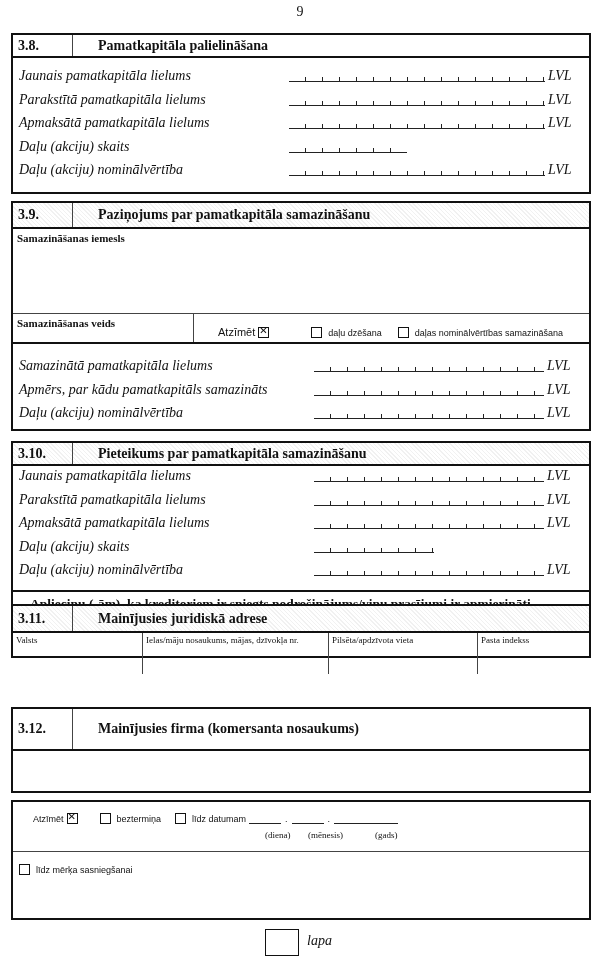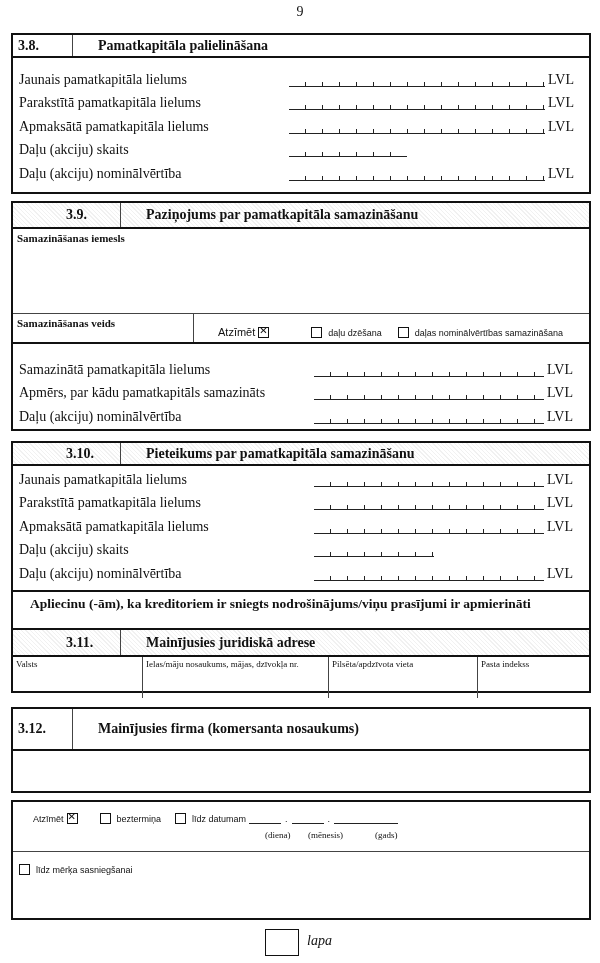--- a/index.html
+++ b/index.html
@@ -2,23 +2,23 @@
 <html><head>
 <meta charset="utf-8">
 <style>
   * { box-sizing: border-box; margin: 0; padding: 0; }
   body { width: 600px; height: 963px; background: #fff; font-family: "Liberation Serif", serif; color: #111; position: relative; overflow: hidden; }
   .pagenum { position: absolute; top: 4px; left: 0; width: 600px; text-align: center; font-size: 14px; }
   .box { position: absolute; left: 11px; width: 580px; border: 2.5px solid #111; background: #fff; }
   .hdr { height: 23px; border-bottom: 2.5px solid #111; display: flex; align-items: center; font-weight: bold; font-size: 14px; }
   .hdr .num { width: 60px; padding-left: 5px; border-right: 1px solid #444; height: 100%; display: flex; align-items: center; }
   .hdr .title { padding-left: 25px; }
-  .hdr.speckle { background: repeating-linear-gradient(45deg, #fff 0 2px, #f1f1f1 2px 3px); padding-left: 48px; }
+  .hdr.speckle { background: repeating-linear-gradient(45deg, #fff 0 2px, #f1f1f1 2px 3px); }
   .rows { padding: 8px 0 6px 6px; }
-  .row { display: flex; align-items: center; height: 23.5px; font-size: 14px; }
+  .row { display: flex; align-items: flex-start; height: 23.5px; font-size: 14px; font-style: italic; }
   .row .lbl { width: 270px; }
   .row .blank { flex: none; height: 14px; border-bottom: 1px solid #222;
      background-image: repeating-linear-gradient(90deg, transparent 0 16px, #222 16px 17px);
      background-size: 100% 4px; background-repeat: no-repeat; background-position: bottom; }
   .row .unit { margin-left: 3px; font-size: 14px; }
   .smlbl { font-size: 11px; font-weight: bold; padding: 3px 4px; }
   .cb { display: inline-block; width: 11px; height: 11px; border: 1px solid #111; vertical-align: middle; position: relative; }
   .cb.x::after { content: "✕"; position: absolute; left: 0; top: -3px; font-size: 10px; font-weight: bold; font-family: "DejaVu Sans", sans-serif; }
   .tiny { font-size: 9px; font-family: "Liberation Sans", sans-serif; }
   .addr { display: flex; height: 41px; }
@@ -128,21 +128,21 @@
       </div>
     <div class="row">
         <span class="lbl" style="width:295px">Daļu (akciju) nominālvērtība</span>
         <span class="blank" style="width:230px"></span>
         <span class="unit">LVL</span>
       </div>
   </div>
   <div style="border-top:2px solid #111;font-weight:bold;font-size:13.5px;padding:4px 17px;white-space:nowrap;">Apliecinu (-ām), ka  kreditoriem ir sniegts nodrošinājums/viņu prasījumi ir apmierināti</div>
 </div>
 
-<div class="box" style="top:628px;height:65px;">
+<div class="box" style="top:604px;height:54px;">
   <div class="hdr speckle" style="height:27px;">
     <div class="num">3.11.</div>
     <div class="title">Mainījusies juridiskā adrese</div>
   </div>
   <div class="addr">
     <div style="width:130px"><span>Valsts</span></div>
     <div style="width:186px"><span>Ielas/māju nosaukums, mājas, dzīvokļa nr.</span></div>
     <div style="width:149px"><span>Pilsēta/apdzīvota vieta</span></div>
     <div style="flex:1"><span>Pasta indekss</span></div>
   </div>

